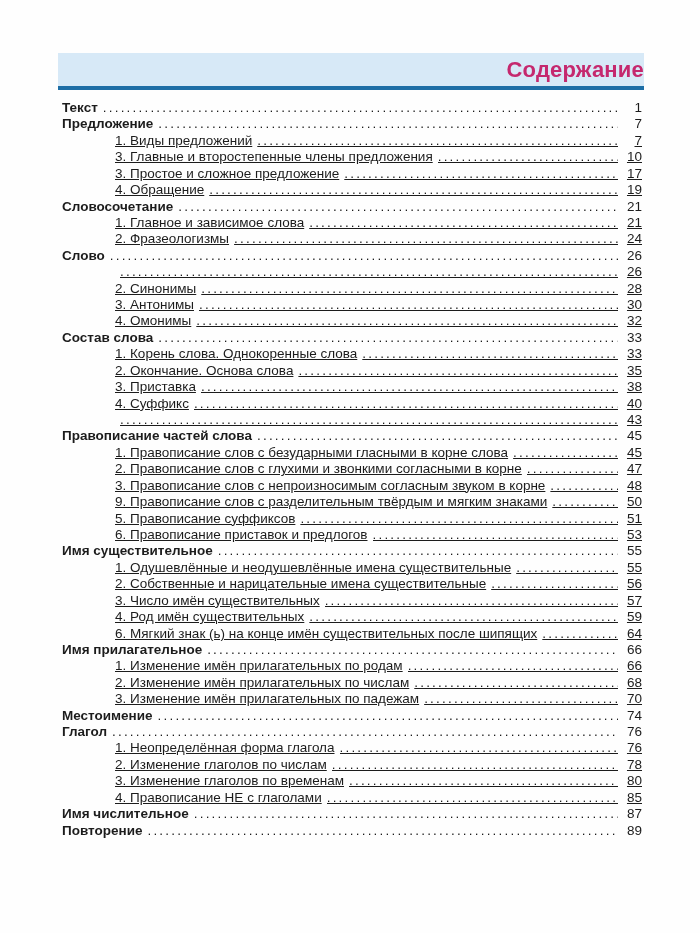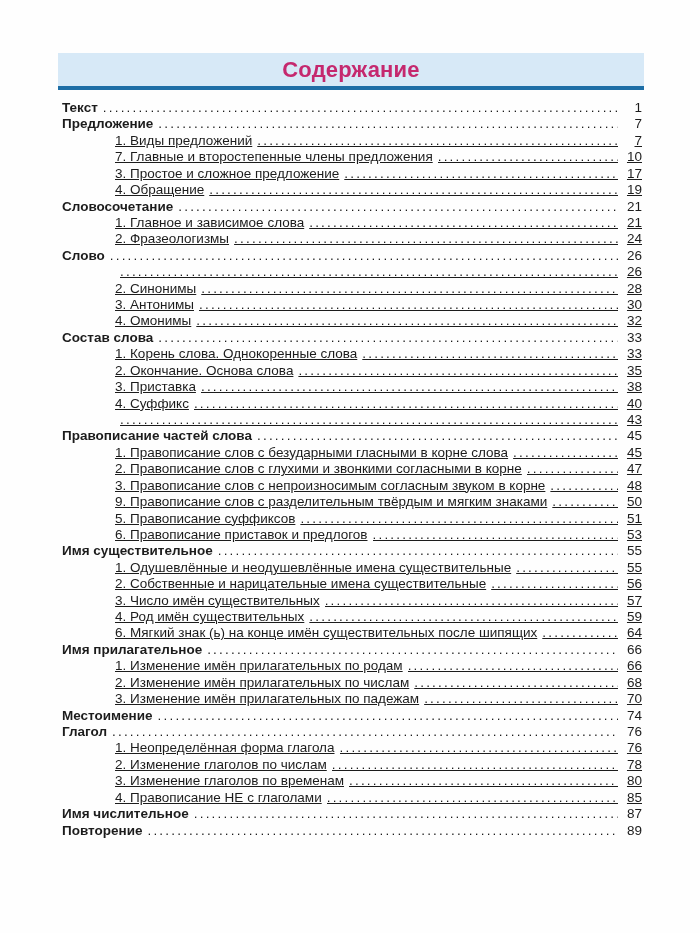--- a/index.html
+++ b/index.html
@@ -17,37 +17,37 @@
     overflow:hidden;
   }
   .page{position:absolute;inset:0;background:#fefefe;}
 
   .header-band{
     position:absolute;
     left:58px;right:56px;top:53px;
     height:33px;
     background:var(--band-blue);
     border-bottom:4px solid var(--rule-blue);
-    display:flex;align-items:center;justify-content:center;
+    display:flex;align-items:center;justify-content:flex-end;
   }
   .header-band h1{
     margin:0;
     font-size:22px;
     font-weight:bold;
     letter-spacing:.2px;
     color:var(--title-pink);
   }
 
   .toc{
     position:absolute;
     left:62px;right:58px;top:100px;
   }
   .row{
     display:flex;
-    align-items:flex-end;
+    align-items:flex-start;
     height:16.43px;
     line-height:16.43px;
     font-size:13.5px;
     white-space:nowrap;
   }
   .row.section .label{font-weight:bold;}
   .row.sub{padding-left:53px;text-decoration:underline;}
   .label{flex:none;}
   .leader{
     flex:1;
@@ -85,21 +85,21 @@
     <span class="page-num">7</span>
   </div>
 
   <div class="row sub">
     <span class="label">1. Виды предложений</span>
     <span class="leader"></span>
     <span class="page-num">7</span>
   </div>
 
   <div class="row sub">
-    <span class="label">7. Главные и второстепенные члены предложения</span>
+    <span class="label">3. Главные и второстепенные члены предложения</span>
     <span class="leader"></span>
     <span class="page-num">10</span>
   </div>
 
   <div class="row sub">
     <span class="label">3. Простое и сложное предложение</span>
     <span class="leader"></span>
     <span class="page-num">17</span>
   </div>
 

